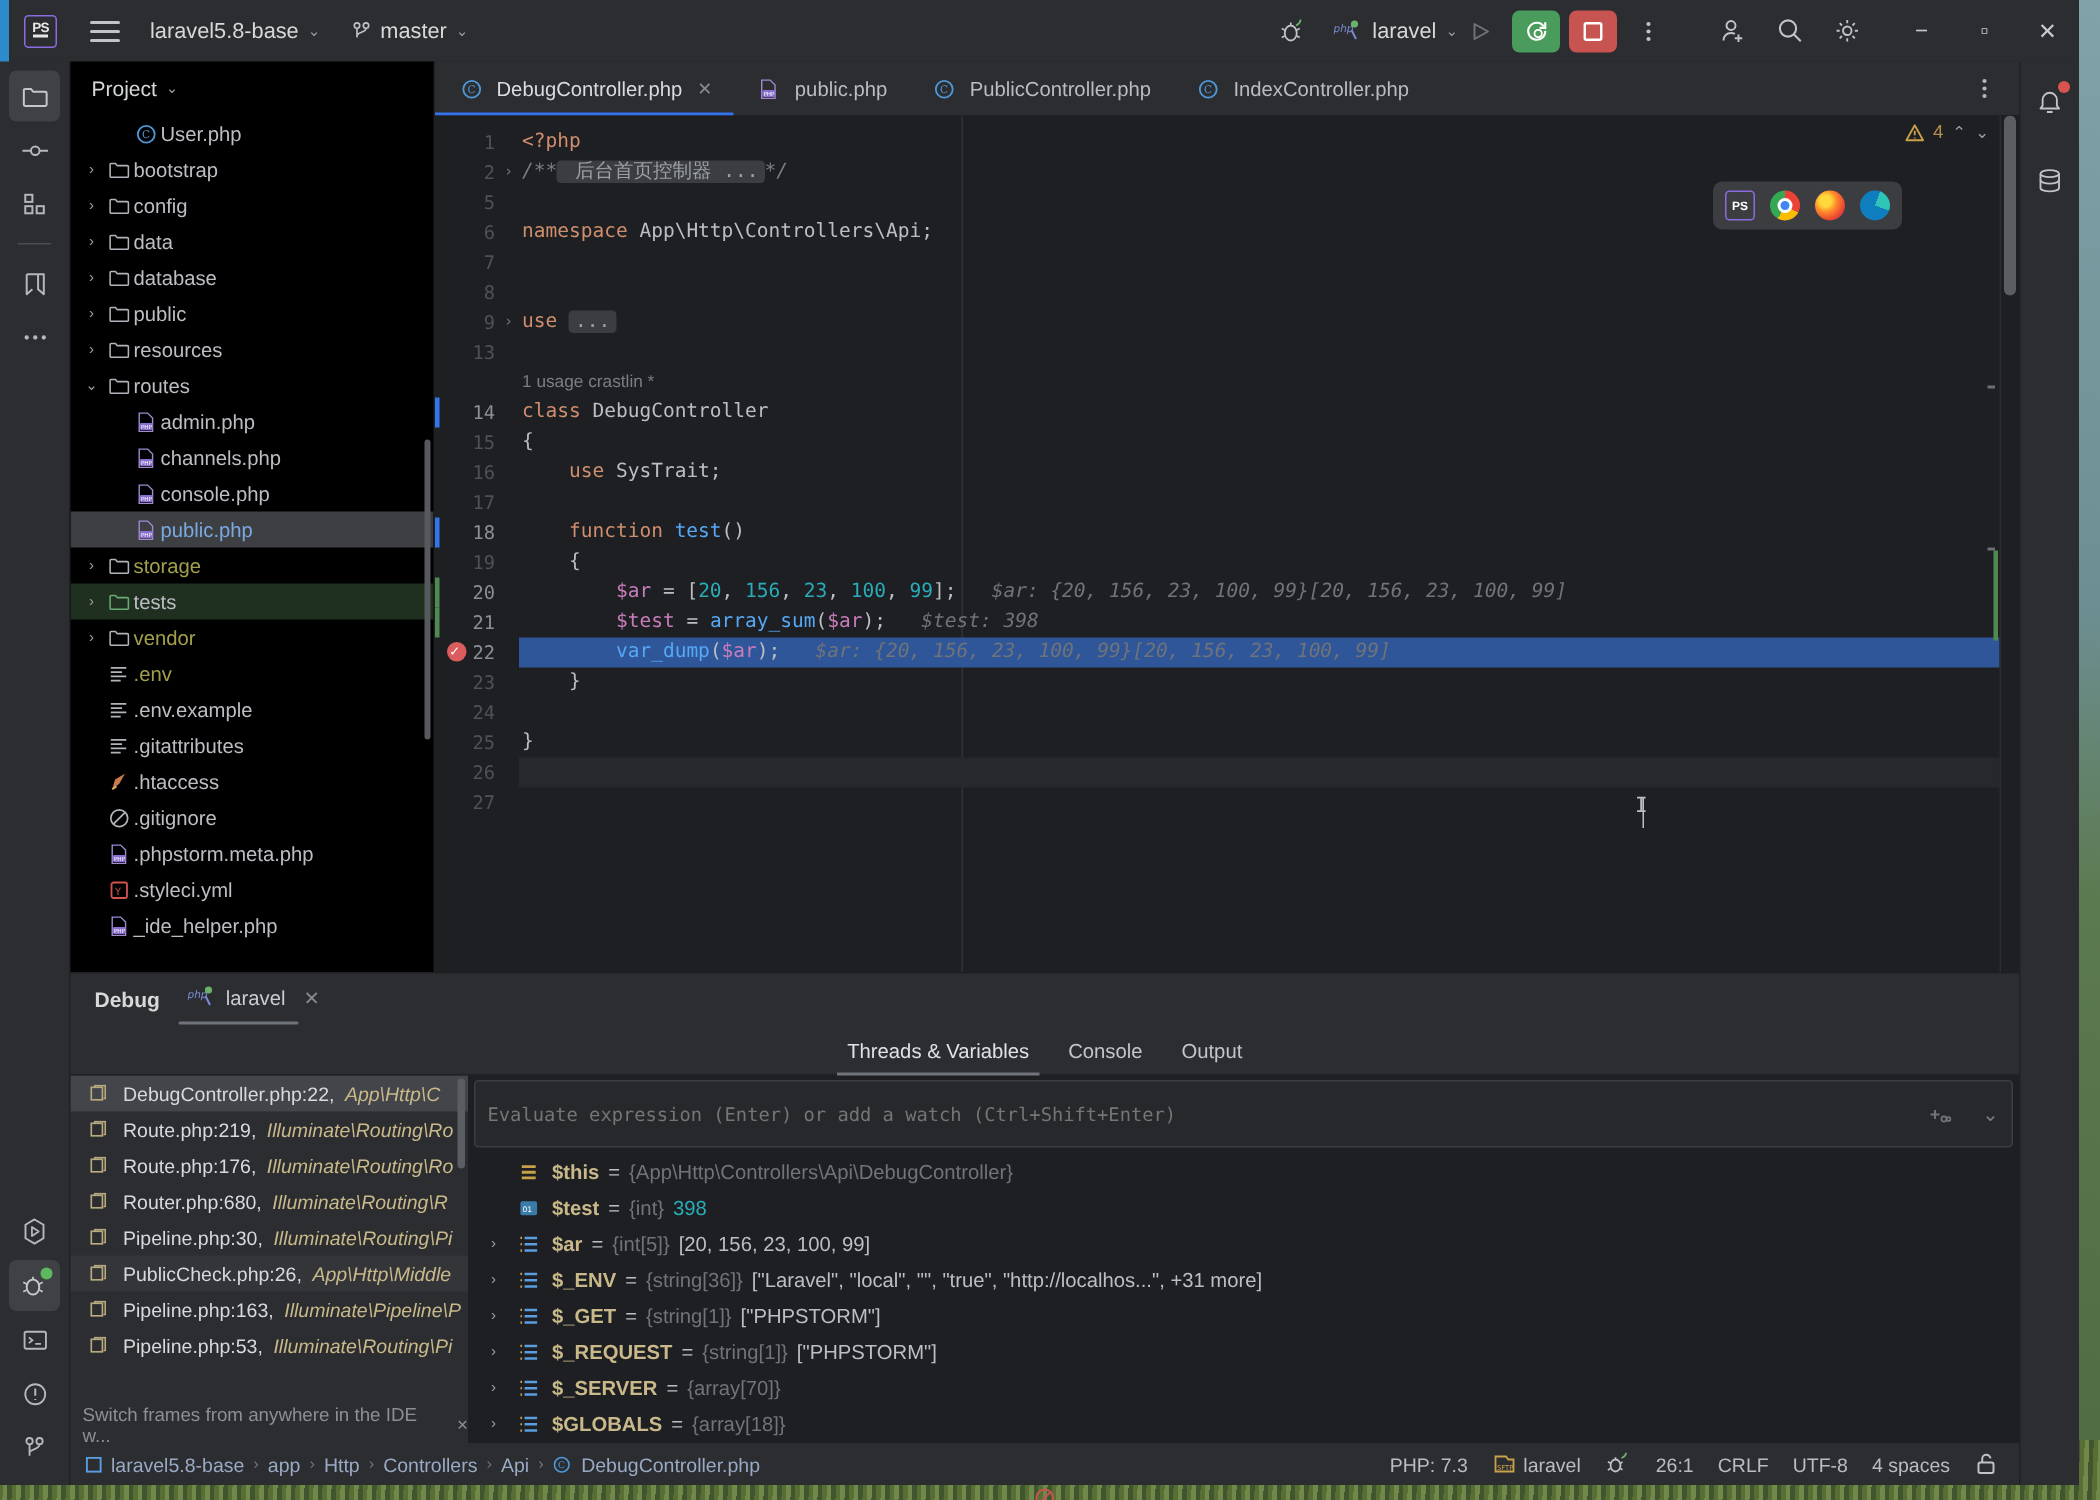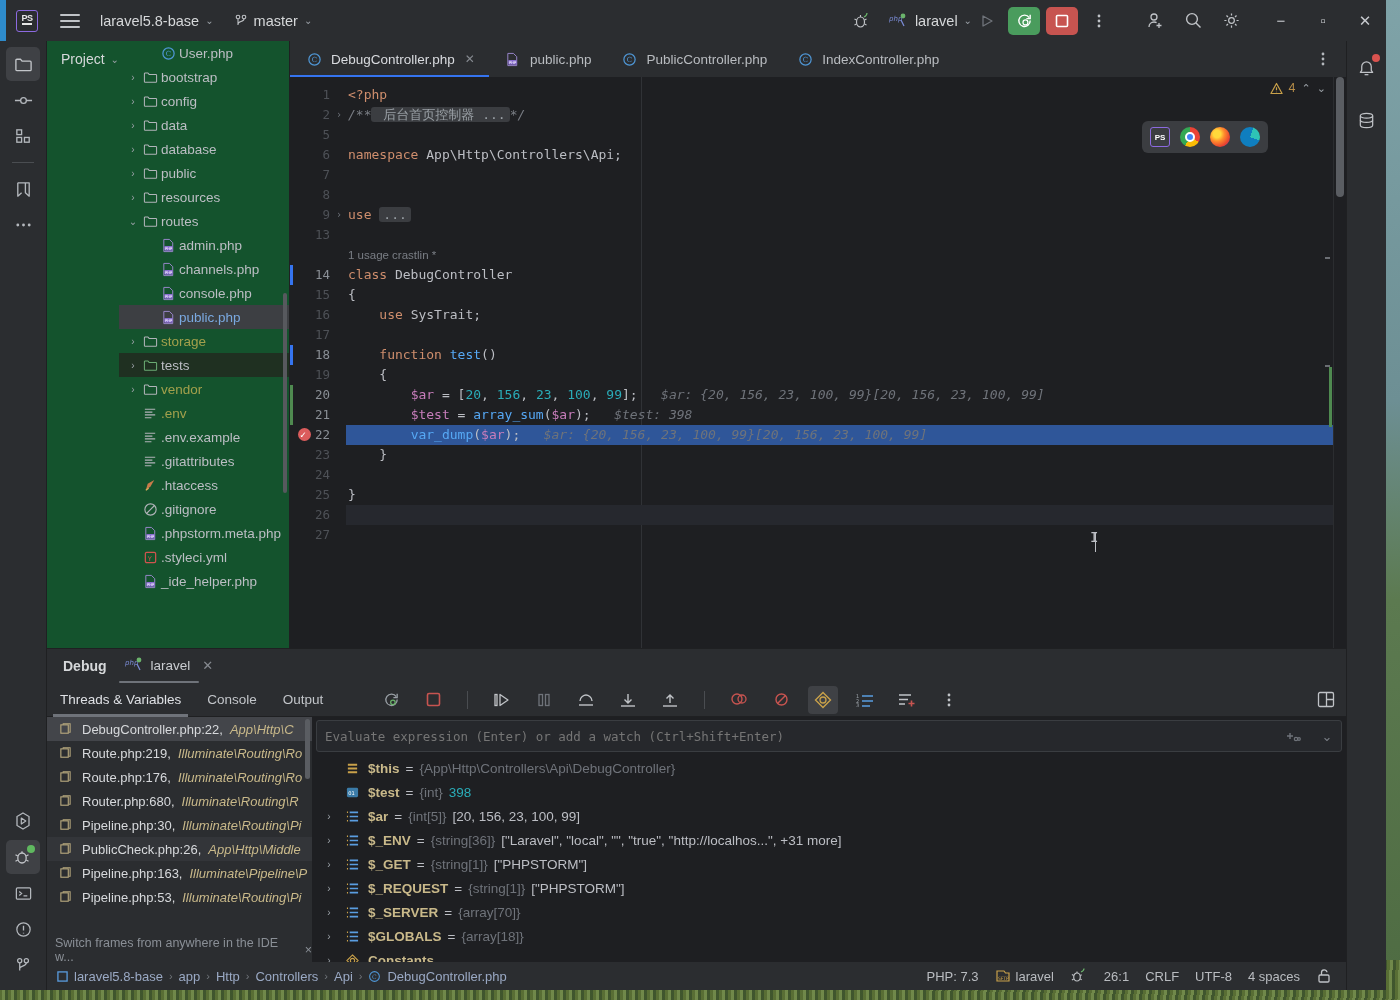--- a/index.html
+++ b/index.html
@@ -57,21 +57,21 @@
     border-right: 1px solid #1f2022;
   }
   .lb-icon { width: 34px; height: 34px; display:flex; align-items:center; justify-content:center; border-radius:5px; color:#b4b8bd; cursor:pointer;}
   .lb-icon.active { background: #3f4145; }
   .lb-sep { width: 22px; height: 1px; background: #4a4d51; margin: 7px 0; }
   .lb-bottom { margin-top: auto; display:flex; flex-direction:column; align-items:center; gap:2px; padding-bottom: 8px;}
   .center { flex: 1; display: flex; flex-direction: column; min-width: 0; }
   .upper { flex: 0 0 607px; display: flex; min-height: 0; }
   
   .project {
-    width: 243px; flex: 0 0 243px; background: #14532d; display: flex; flex-direction: row;
+    width: 243px; flex: 0 0 243px; background: #000000; display: flex; flex-direction: column;
     border-right: 1px solid #1f2022; position: relative;
   }
   .project-head { height: 36px; display:flex; align-items:center; gap:6px; padding-left: 14px; font-size:14px; color:#d6d8da;}
   .tree { flex: 1; overflow: hidden; font-size: 13.5px; position: relative; }
   .row { height: 24px; display: flex; align-items: center; padding-left: 6px; white-space: nowrap; cursor: pointer;}
   .row.sel { background: #3d3f43; }
   .row.green-hl { background: #1f3021; }
   .arrow { width: 16px; text-align: center; color: #9aa0a6; font-size: 10px; flex: 0 0 16px;}
   .ficon { width: 20px; flex: 0 0 20px; display:flex; align-items:center; justify-content:center; }
   .lbl { color: #cdd0d4; }
@@ -116,36 +116,36 @@
   .insp-widget { position:absolute; right:20px; top:4px; display:flex; align-items:center; gap:6px; font-size:12.5px; color:#b58c48; font-family:"Liberation Sans",sans-serif;}
   .browser-pop { position:absolute; right:78px; top:44px; background:#3b3d41; border-radius:6px; padding:6px 8px; display:flex; gap:10px; align-items:center;}
   .bicon { width:20px; height:20px; border-radius:50%; }
   .marker { position:absolute; right:16px; width:5px; height:2px; background:#6b6e74;}
   
   .debug { flex: 1; display: flex; flex-direction: column; background: #2b2d30; min-height: 0; border-top:1px solid #1f2022;}
   .dbg-titlerow { height: 34px; display:flex; align-items:center; padding-left: 16px; gap: 18px; }
   .dbg-title { font-size: 14px; color:#d6d8da; font-weight: bold;}
   .dbg-runtab { display:flex; align-items:center; gap:6px; font-size:13.5px; color:#c9ccd0; position:relative; padding-bottom: 2px;}
   .dbg-runtab::after { content:""; position:absolute; left:-6px; right:14px; bottom:-8px; height:2.5px; background:#6f737a; border-radius:2px;}
-  .dbg-toolbar { height: 34px; display:flex; align-items:center; gap: 12px; border-bottom:1px solid #1f2022;}
+  .dbg-toolbar { height: 34px; display:flex; align-items:center; gap: 12px; border-bottom:1px solid #1f2022;flex-direction:column;}
   .dbg-tab { padding: 0 13px; font-size:13.5px; color:#c2c5c9; height:34px; display:flex;align-items:center; position:relative; cursor:pointer;}
   .dbg-tab.active { color:#dfe1e5; }
   .dbg-tab.active::after{content:""; position:absolute; left:6px; right:6px; bottom:0; height:2.5px; background:#6f737a;}
   .tb-sep { width:1px; height:18px; background:#4a4d51; margin: 0 7px;}
   .dbg-main { flex:1; display:flex; min-height:0; }
   .frames { width: 265px; flex:0 0 265px; background: #2b2d30; position:relative; overflow:hidden;}
   .frame-row { height: 24px; display:flex; align-items:center; gap:7px; padding-left:8px; font-size:13px; white-space:nowrap; color:#c9b98a; cursor:pointer;}
   .frame-row.sel { background:#43454a; }
   .frame-row.alt { background:#333539; }
   .frame-file { color:#d7d9dc; }
   .frame-ns { color:#c9b98a; font-style: italic;}
   .frames-scroll{ position:absolute; right:2px; top:2px; width:5px; height:60px; background:#5a5d62; border-radius:3px;}
   .frames-hint { position:absolute; left:0; right:0; bottom:0; height:24px; background:#2b2d30; display:flex; align-items:center; padding-left:8px; font-size:12.5px; color:#8a8f96; gap:6px;}
   .vars { flex:1; display:flex; flex-direction:column; min-width:0; background:#1e1f22;}
-  .eval-row { height:32px; display:flex; align-items:center; background:#26282c; border:1px solid #3a3d41; margin: 3px 4px 0 4px; border-radius:3px;}
+  .eval-row { height:45px; display:flex; align-items:center; background:#26282c; border:1px solid #3a3d41; margin: 3px 4px 0 4px; border-radius:3px;}
   .eval-input { flex:1; font-family:"DejaVu Sans Mono",monospace; font-size:12.5px; color:#6f737a; padding-left:8px;}
   .eval-btn { width:28px; text-align:center; color:#7a7e85; font-size:13px; cursor:pointer;}
   .var-list { flex:1; overflow:hidden; padding-top:4px;}
   .var-row { height:24px; display:flex; align-items:center; gap:6px; padding-left:10px; font-size:13.5px; white-space:nowrap; cursor:pointer;}
   .vr-arrow { width:14px; color:#9aa0a6; font-size:10px; text-align:center;}
   .vname { color:#c9b98a; font-weight:bold;}
   .veq { color:#bcbec4; }
   .vtype { color:#6f737a; }
   .vval { color:#bcbec4; }
   .vval.num { color:#2aacb8; }

